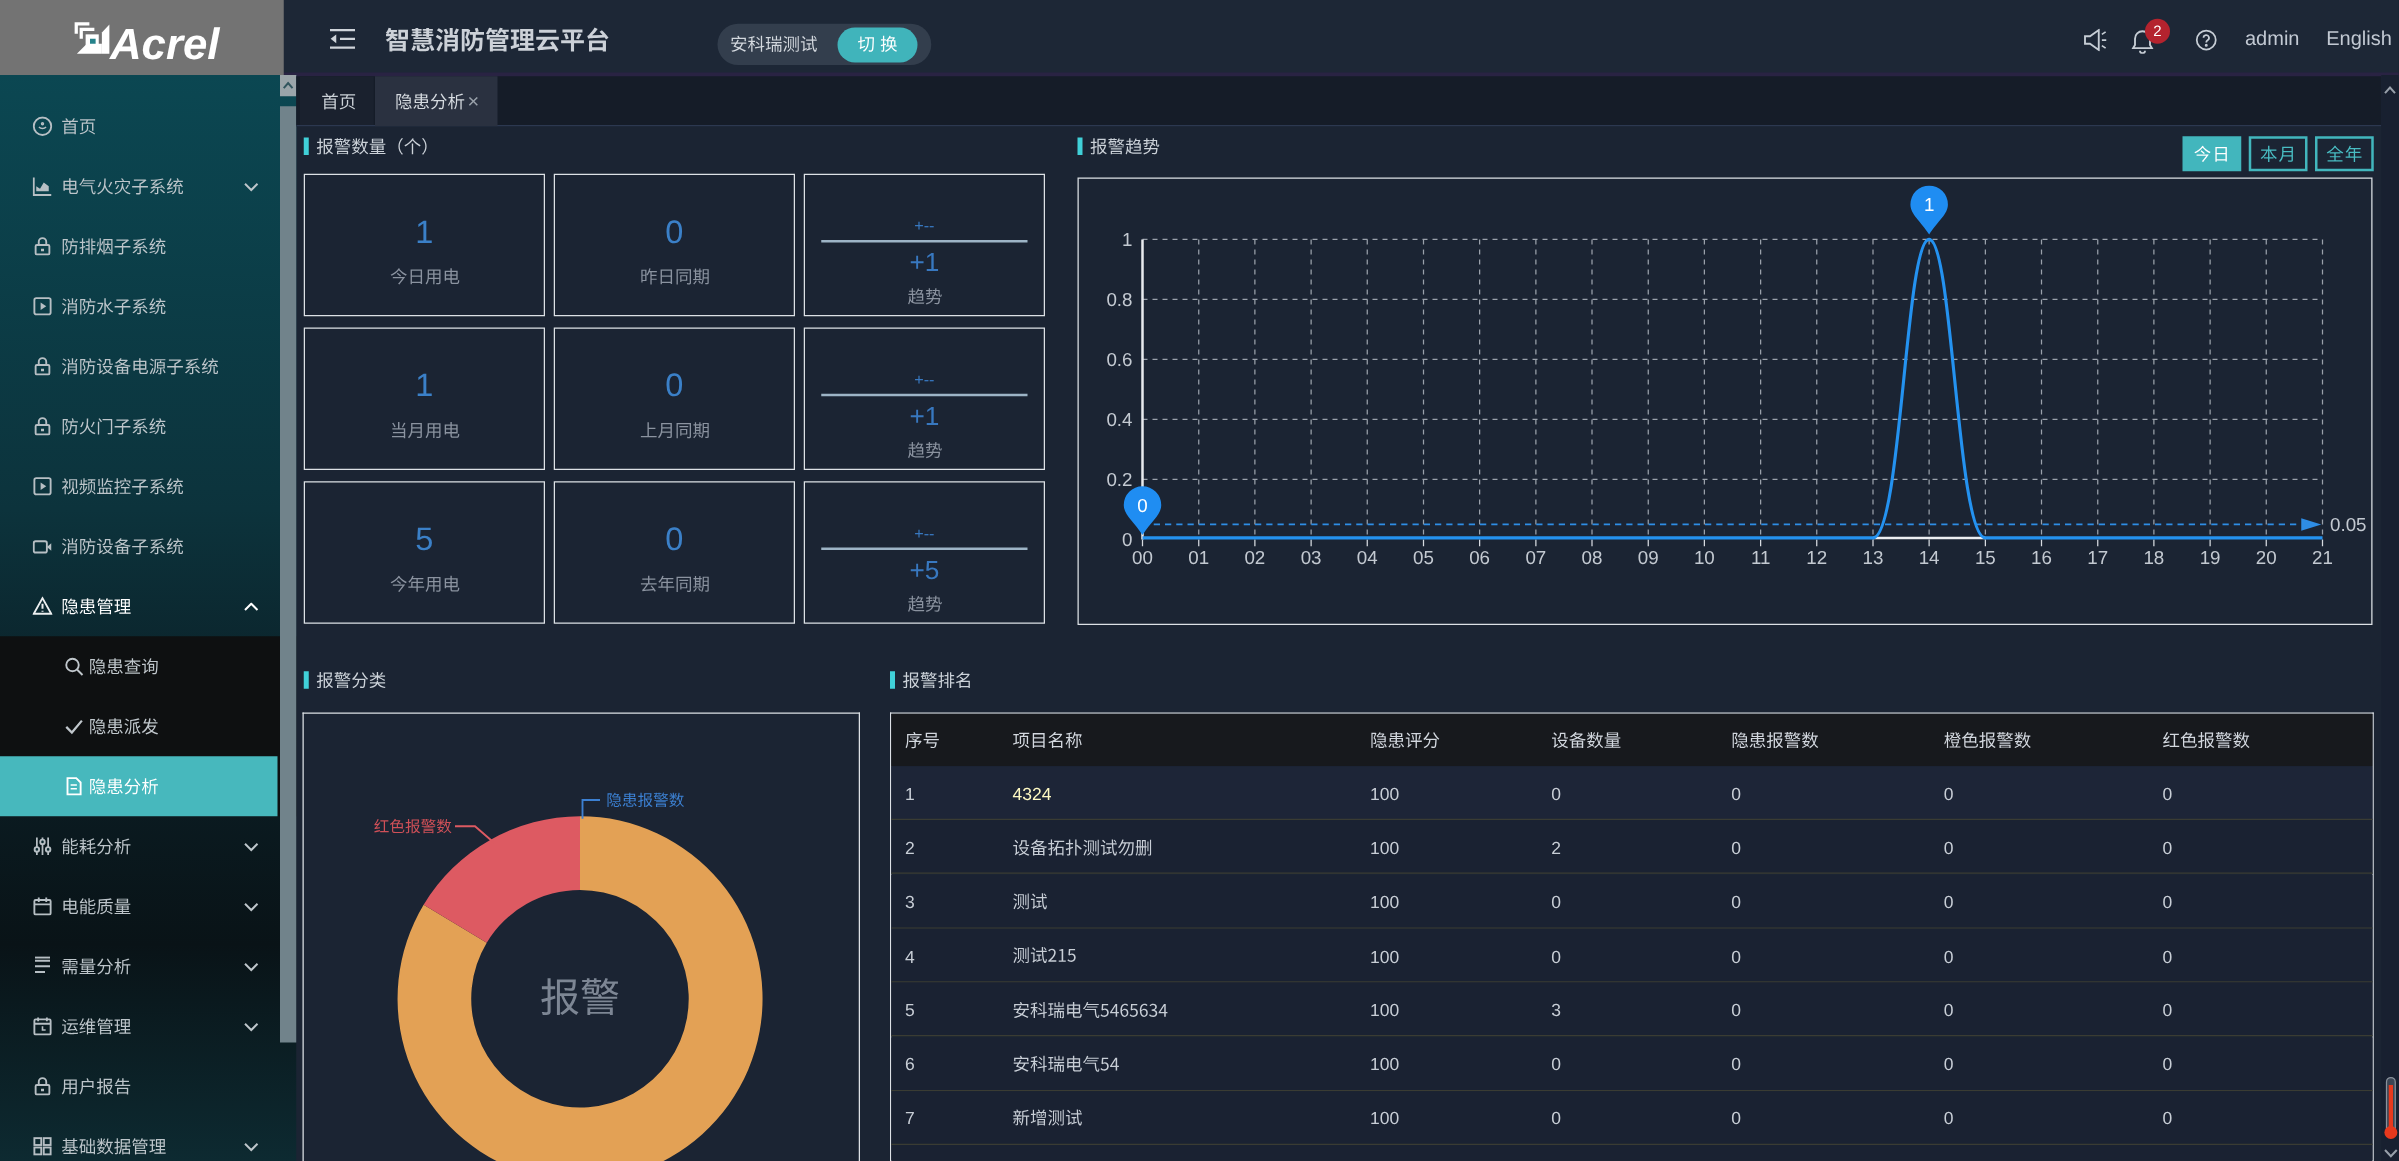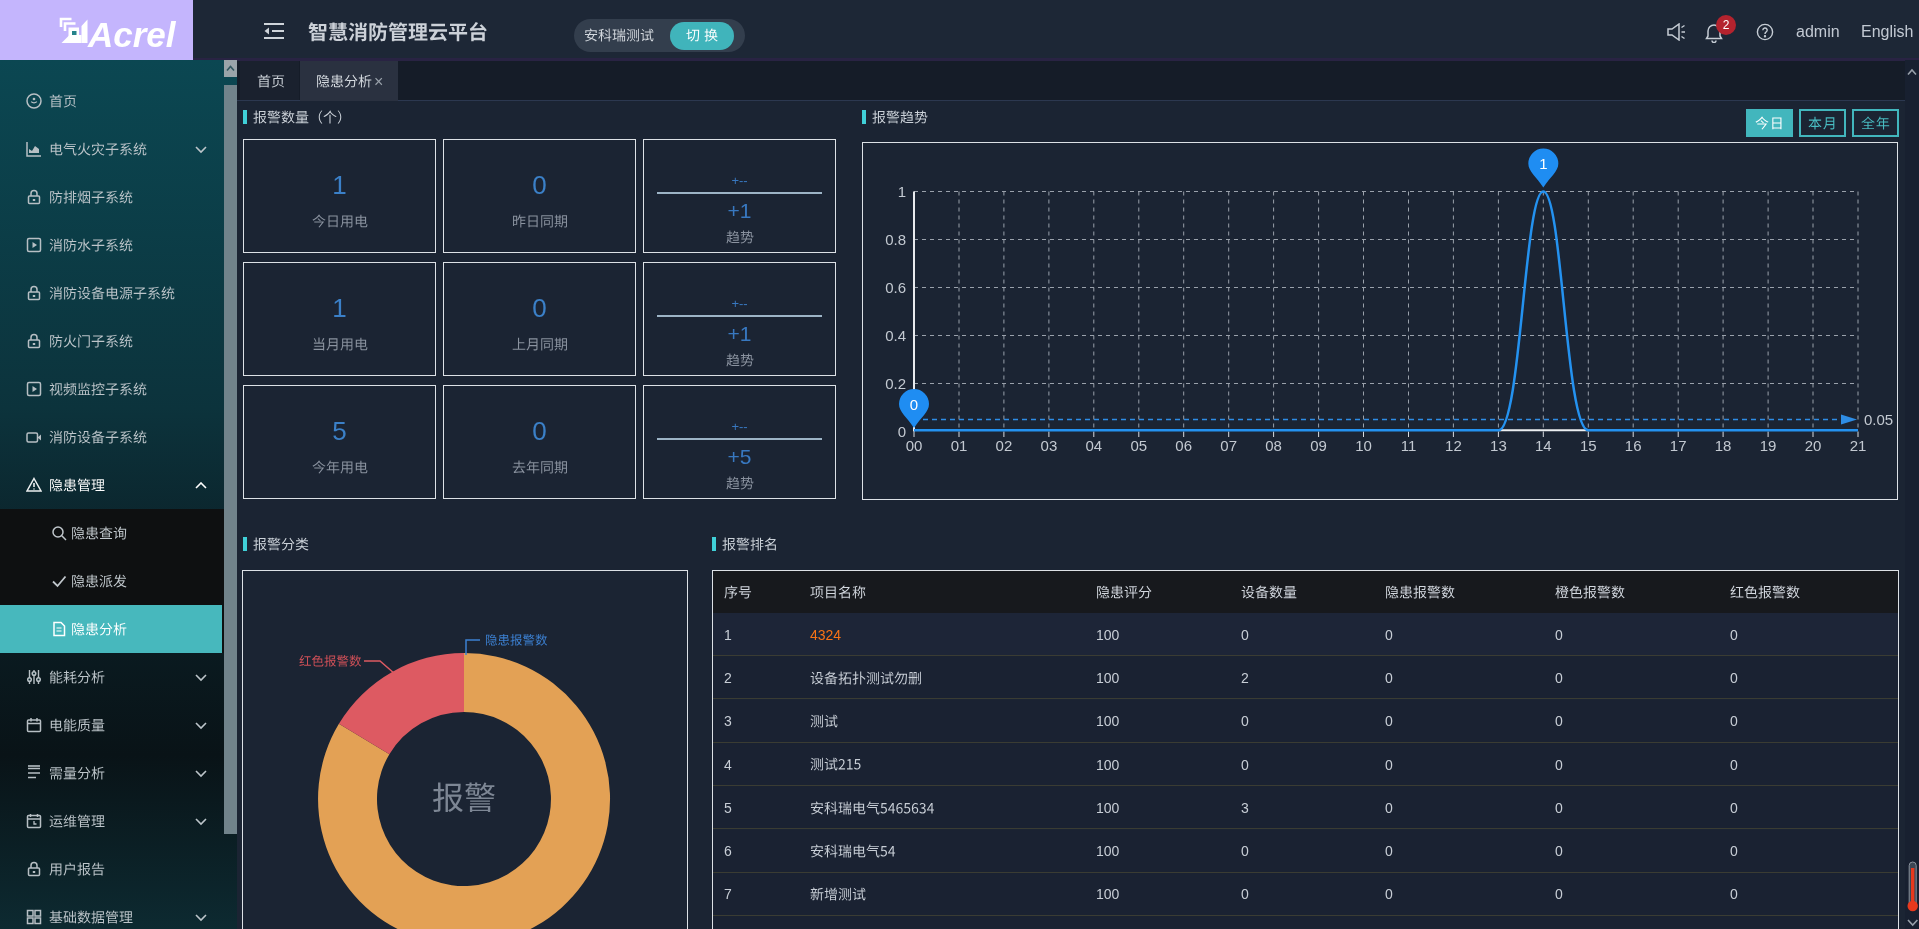--- a/index.html
+++ b/index.html
@@ -1,19 +1,19 @@
 <!DOCTYPE html>
 <html><head><meta charset="utf-8"><style>
 *{margin:0;padding:0;box-sizing:border-box}
 html,body{width:1919px;height:929px;overflow:hidden;background:#1b2433;font-family:"Liberation Sans",sans-serif}
 #page{position:relative;width:1919px;height:929px}
 .abs{position:absolute}
 .tx{position:absolute;overflow:visible}
 .hdr{position:absolute;left:0;top:0;width:1919px;height:60px;background:#1d2736;border-bottom:2px solid #292343}
-.logo{position:absolute;left:0;top:0;width:193px;height:60px;background:#c4b5fd}
+.logo{position:absolute;left:0;top:0;width:227px;height:60px;background:#737373}
 .sb{position:absolute;left:0;top:60px;width:237px;height:869px;background:linear-gradient(180deg,#0b4752 0%,#0c333c 40%,#0b1f26 60%,#091317 80%,#0d2a31 100%)}
 .card{background:#1b2433;border:1.5px solid #dde1e6}
 .gd{stroke:#9aa1ab;stroke-width:1;stroke-dasharray:4,4}
 .axl{font-size:15px;fill:#c3c9d1;font-family:"Liberation Sans",sans-serif}
 </style></head><body>
 <div id="page">
 <svg width="0" height="0" style="position:absolute">
       <defs>
         <path id="gb667a" d="M647 671H799V501H647ZM535 776V395H918V776ZM294 98H709V40H294ZM294 185V241H709V185ZM177 335V-89H294V-56H709V-88H832V335ZM234 681V638L233 616H138C154 635 169 657 184 681ZM143 856C123 781 85 708 33 660C53 651 86 632 110 616H42V522H209C183 473 132 423 30 384C56 364 90 328 106 304C197 346 255 396 291 448C336 416 391 375 420 350L505 426C479 444 379 501 336 522H502V616H347L348 636V681H478V774H229C237 794 244 814 249 834Z"></path>
         <path id="gb6167" d="M269 160V53C269 -45 304 -75 442 -75C470 -75 602 -75 631 -75C735 -75 768 -45 782 71C750 77 703 93 678 110C673 34 665 23 621 23C588 23 478 23 454 23C397 23 388 27 388 54V160ZM768 138C805 74 843 -11 855 -65L974 -32C959 24 918 106 879 167ZM137 158C119 100 87 34 51 -9L155 -68C191 -19 219 54 240 114ZM172 371V302H741V264H130V189H483L431 145C475 118 527 76 550 47L626 113C605 137 568 166 532 189H859V481H136V406H741V371ZM59 604V534H220V494H330V534H474V604H330V637H452V706H330V737H464V808H330V849H220V808H73V737H220V706H97V637H220V604ZM650 849V808H510V737H650V706H530V637H650V604H501V534H650V494H762V534H934V604H762V637H898V706H762V737H915V808H762V849Z"></path>
@@ -440,21 +440,21 @@
     <svg class="abs" style="left:242px;top:570px" width="446" height="359" viewBox="0 0 446 359">
       <path d="M222.0 83.0A146 146 0 1 1 96.9 153.8L147.4 184.2A87 87 0 1 0 222.0 142.0Z" fill="#e3a155"></path>
       <path d="M96.9 153.8A146 146 0 0 1 222.0 83.0L222.0 142.0A87 87 0 0 0 147.4 184.2Z" fill="#dd5a62"></path>
       <path d="M224 85v-15h14" stroke="#3c80d2" stroke-width="1.5" fill="none"></path>
       <path d="M122 91h16l15 13" stroke="#dd5a62" stroke-width="1.5" fill="none"></path>
     </svg>
     <div class="abs card" style="left:712px;top:570px;width:1187px;height:359px;border-bottom:none"></div>
     <div class="abs" style="left:713px;top:571px;width:1185px;height:42px;background:#17191d"></div>
     <div class="abs" style="left:713px;top:613px;width:1185px;height:43px;background:#1d2537;border-bottom:1px solid #3a3c33"></div>
     <div class="abs" style="left:724px;top:628px;font-size:14px;line-height:14px;color:#c8ced6">1</div>
-    <div class="abs" style="left:810px;top:628px;font-size:14px;line-height:14px;color:#f97316">4324</div>
+    <div class="abs" style="left:810px;top:628px;font-size:14px;line-height:14px;color:#fef9c3">4324</div>
     <div class="abs" style="left:1096px;top:628px;font-size:14px;line-height:14px;color:#c8ced6">100</div>
     <div class="abs" style="left:1241px;top:628px;font-size:14px;line-height:14px;color:#c8ced6">0</div>
     <div class="abs" style="left:1385px;top:628px;font-size:14px;line-height:14px;color:#c8ced6">0</div>
     <div class="abs" style="left:1555px;top:628px;font-size:14px;line-height:14px;color:#c8ced6">0</div>
     <div class="abs" style="left:1730px;top:628px;font-size:14px;line-height:14px;color:#c8ced6">0</div>
     <div class="abs" style="left:713px;top:656px;width:1185px;height:43px;background:#1a2232;border-bottom:1px solid #3a3c33"></div>
     <div class="abs" style="left:724px;top:671px;font-size:14px;line-height:14px;color:#c8ced6">2</div>
     <div class="abs" style="left:1096px;top:671px;font-size:14px;line-height:14px;color:#c8ced6">100</div>
     <div class="abs" style="left:1241px;top:671px;font-size:14px;line-height:14px;color:#c8ced6">2</div>
     <div class="abs" style="left:1385px;top:671px;font-size:14px;line-height:14px;color:#c8ced6">0</div>

